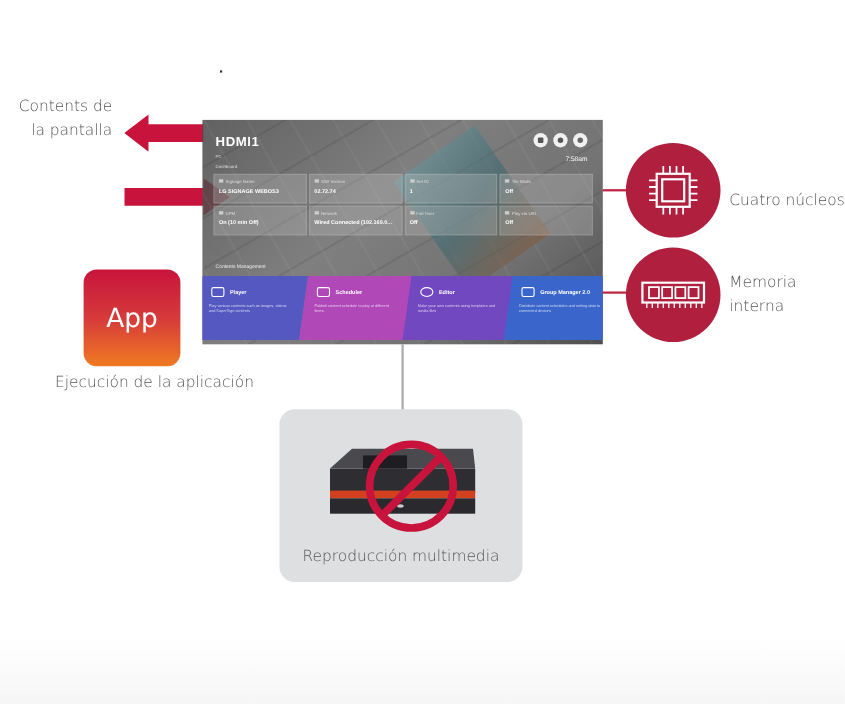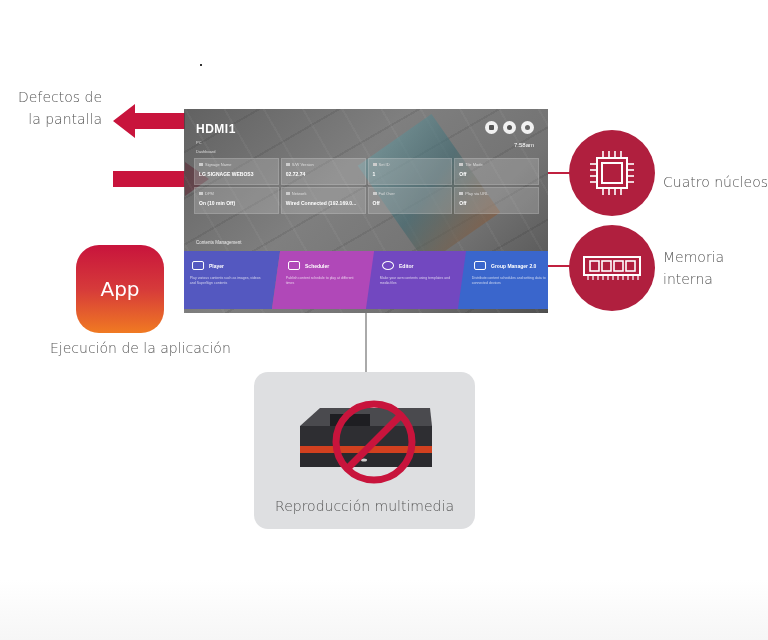--- a/index.html
+++ b/index.html
@@ -69,44 +69,44 @@
 
   
   .feat-line { position: absolute; height: 2px; background: #c0203f; }
   .feat-circle {
     position: absolute; width: 86px; height: 86px; border-radius: 50%; background: #b01f3e;
     display: flex; align-items: center; justify-content: center;
   }
 
   
   .app-icon {
-    position: absolute; left: 76px; top: 245px; width: 88px; height: 88px; border-radius: 23px;
+    position: absolute; left: 76px; top: 245px; width: 88px; height: 88px; border-radius: 12px;
     background: linear-gradient(to bottom, #c8143c 0%, #d63a3a 50%, #f07a22 100%);
     display: flex; align-items: center; justify-content: center;
-    color: #fff; font-size: 20px; font-family: "DejaVu Sans", sans-serif;
+    color: #fff; font-size: 24px; font-family: "DejaVu Sans", sans-serif;
   }
 
   
   .v-line { position: absolute; left: 365px; top: 313px; width: 2px; height: 60px; background: #aaa; }
 
   
   .media-box {
     position: absolute; left: 254px; top: 372px; width: 221px; height: 157px; border-radius: 14px;
     background: #dedfe1;
     padding-left: 23px;
   }
   .media-label { position: absolute; left: 0; width: 100%; top: 126px; text-align: center; font-size: 14px; color: #555; font-family: "DejaVu Sans", sans-serif; font-weight: 300; }
 </style>
 </head>
 <body>
 
 <div class="dot"></div>
 
 <div class="label right" style="left:12px; top:86px; width:90px;">
-  <div>Defectos de</div>
+  <div>Contents de</div>
   <div>la pantalla</div>
 </div>
 <svg class="arrow-left" viewBox="0 0 72 34">
   <polygon points="0,17 22,0 22,9 72,9 72,25 22,25 22,34" fill="#c8143c"></polygon>
 </svg>
 
 <div class="label right" style="left:12px; top:153px; width:92px;">
 </div>
 <svg class="arrow-right" viewBox="0 0 110 34">
   <polygon points="0,9 72,9 72,0 96,17 72,34 72,25 0,25" fill="#c8143c"></polygon>

